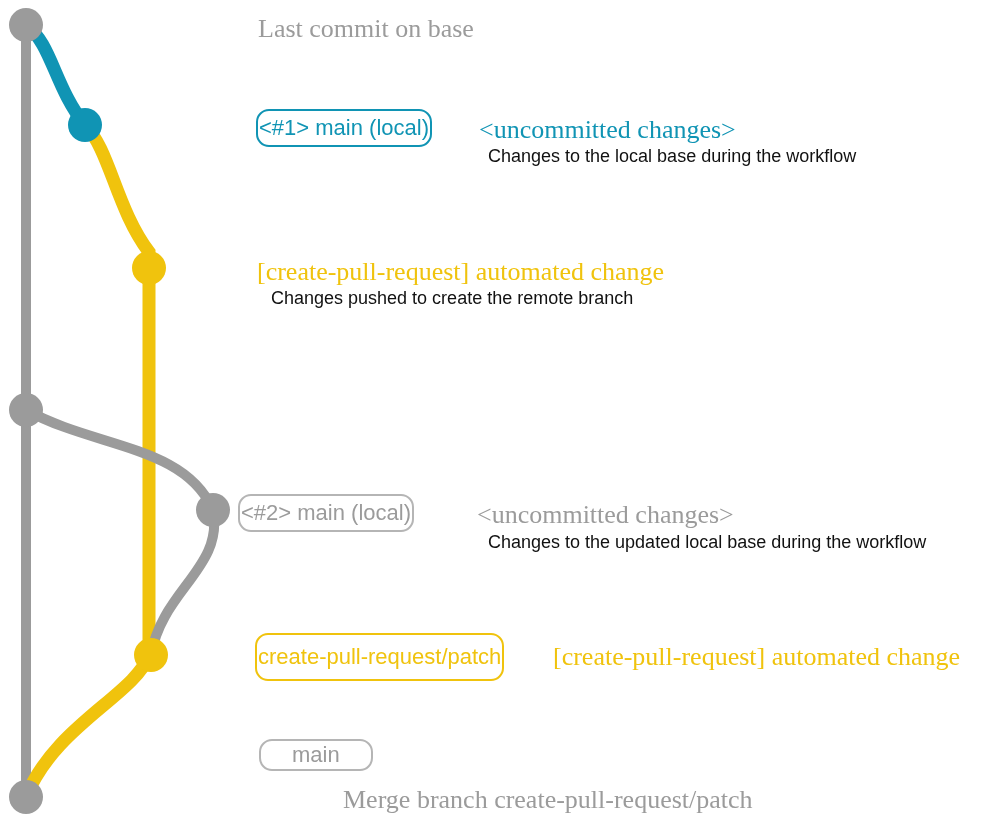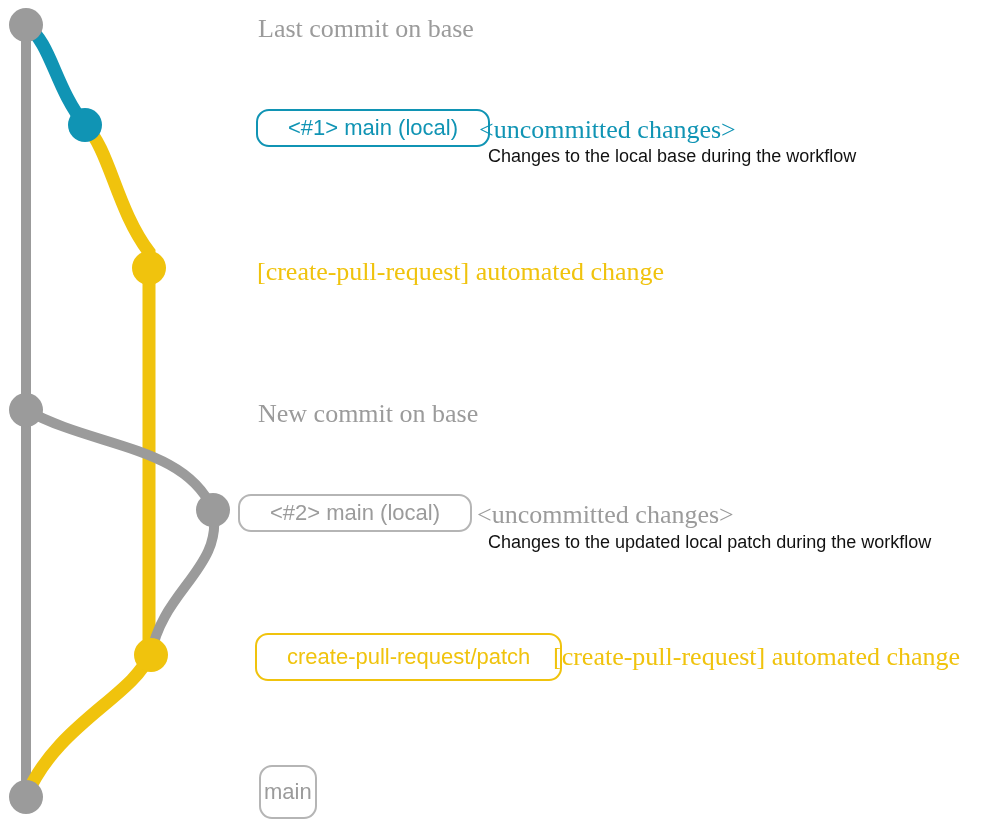--- a/index.html
+++ b/index.html
@@ -33,21 +33,21 @@
   .c-gray{color:var(--gray);}
   .c-blue{color:var(--blue);}
   .c-yellow{color:var(--yellow);}
 
   .badge{
     position:absolute;
     display:inline-flex;
     align-items:center;
     justify-content:center;
     height:38px;
-    padding:0 30px;
+    padding:0 1px;
     border-radius:13px;
     border:2.5px solid;
     font-size:22px;
     white-space:nowrap;
     background:#ffffff;
   }
   .badge-blue{border-color:var(--blue);color:var(--blue);}
   .badge-yellow{border-color:var(--yellow);color:var(--yellow);}
   .badge-gray{border-color:var(--gray_border);color:var(--gray);}
 </style>
@@ -76,25 +76,26 @@
     <circle cx="26" cy="797" r="17" class="fill-gray"></circle>
   </svg>
 
   <div class="txt sans c-gray" style="left:258px;top:13px">Last commit on base</div>
 
   <div class="badge badge-blue" style="left:256px;top:109px">&lt;#1&gt; main (local)</div>
   <div class="txt sans c-blue" style="left:479px;top:114px">&lt;uncommitted changes&gt;</div>
   <div class="txt serif" style="left:488px;top:146px">Changes to the local base during the workflow</div>
 
   <div class="txt sans c-yellow" style="left:257px;top:256px">[create-pull-request] automated change</div>
+  <div class="txt serif" style="left:271px;top:288px">Changes pushed to create the remote branch</div>
 
-  <div class="txt sans c-gray" style="left:258px;top:398px">New commit on base</div>
 
   <div class="badge badge-gray" style="left:238px;top:494px">&lt;#2&gt; main (local)</div>
   <div class="txt sans c-gray" style="left:477px;top:499px">&lt;uncommitted changes&gt;</div>
-  <div class="txt serif" style="left:488px;top:532px">Changes to the updated local patch during the workflow</div>
+  <div class="txt serif" style="left:488px;top:532px">Changes to the updated local base during the workflow</div>
 
   <div class="badge badge-yellow" style="left:255px;top:633px;height:48px">create-pull-request/patch</div>
   <div class="txt sans c-yellow" style="left:553px;top:641px">[create-pull-request] automated change</div>
 
-  <div class="badge badge-gray" style="left:259px;top:765px;height:54px;padding:0 3px">main</div>
+  <div class="badge badge-gray" style="left:259px;top:739px;height:32px;padding:0 31px">main</div>
+  <div class="txt sans c-gray" style="left:343px;top:784px">Merge branch create-pull-request/patch</div>
 
 </div>
 
 </body></html>

